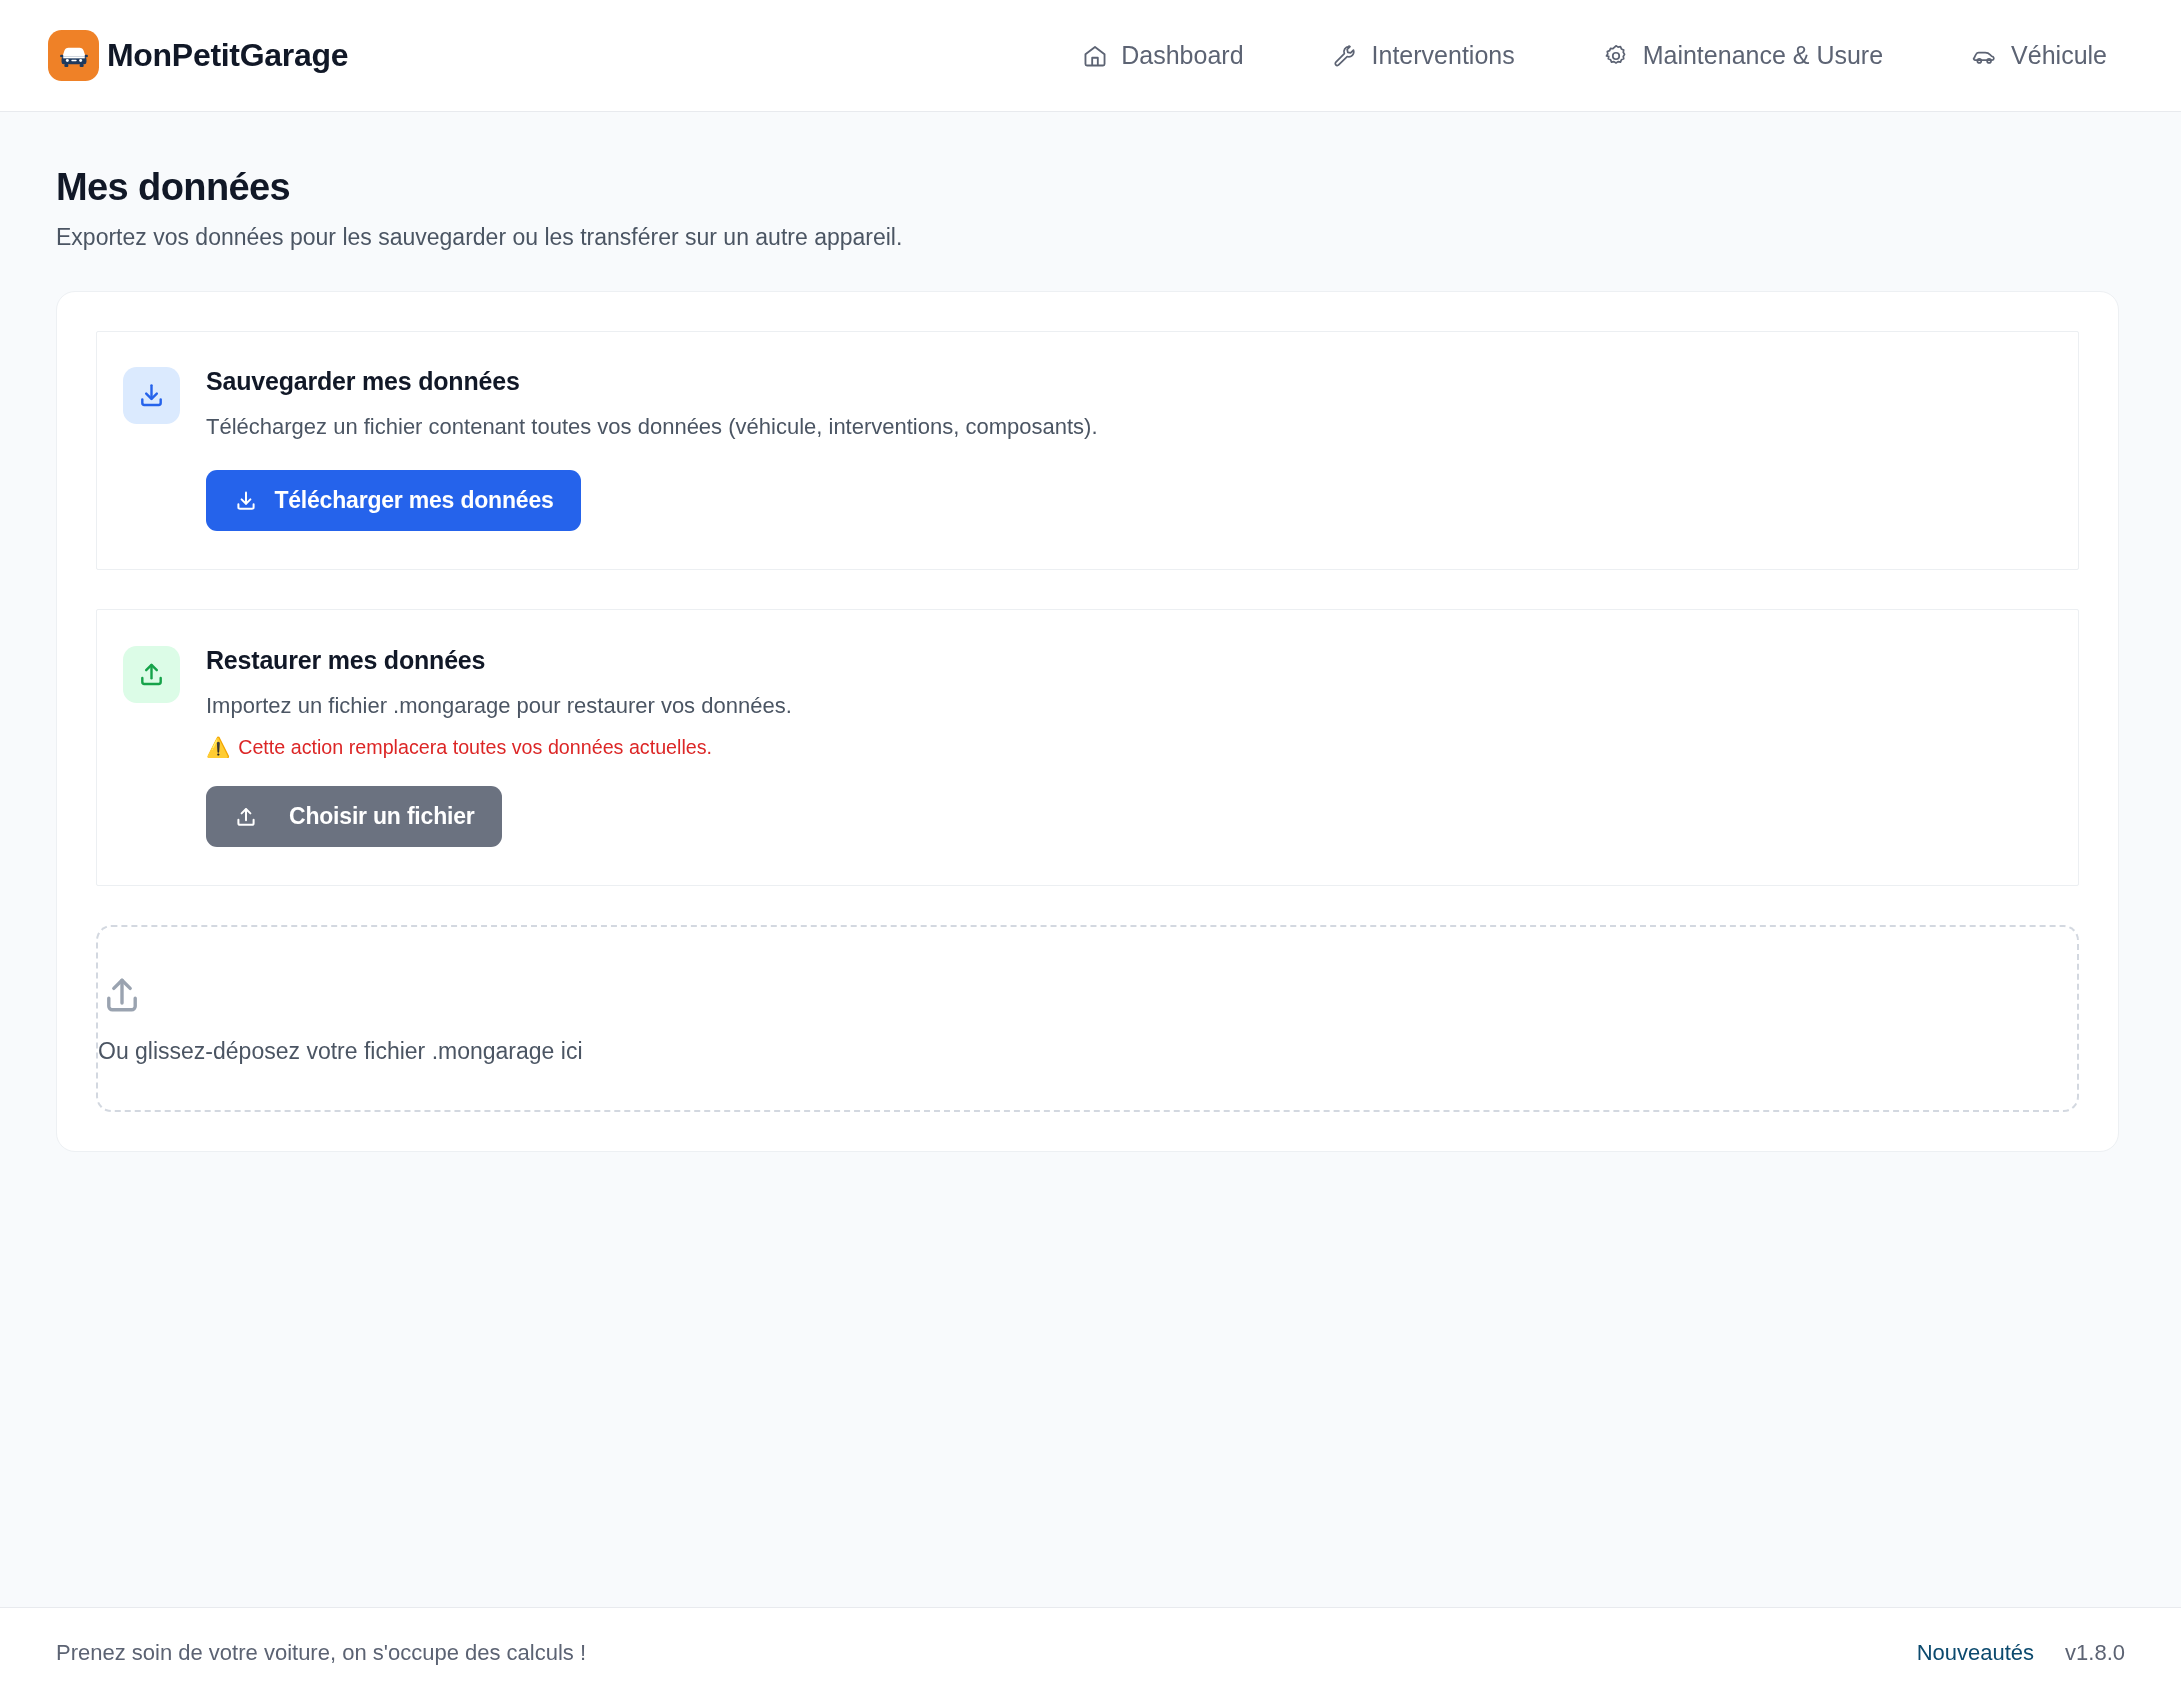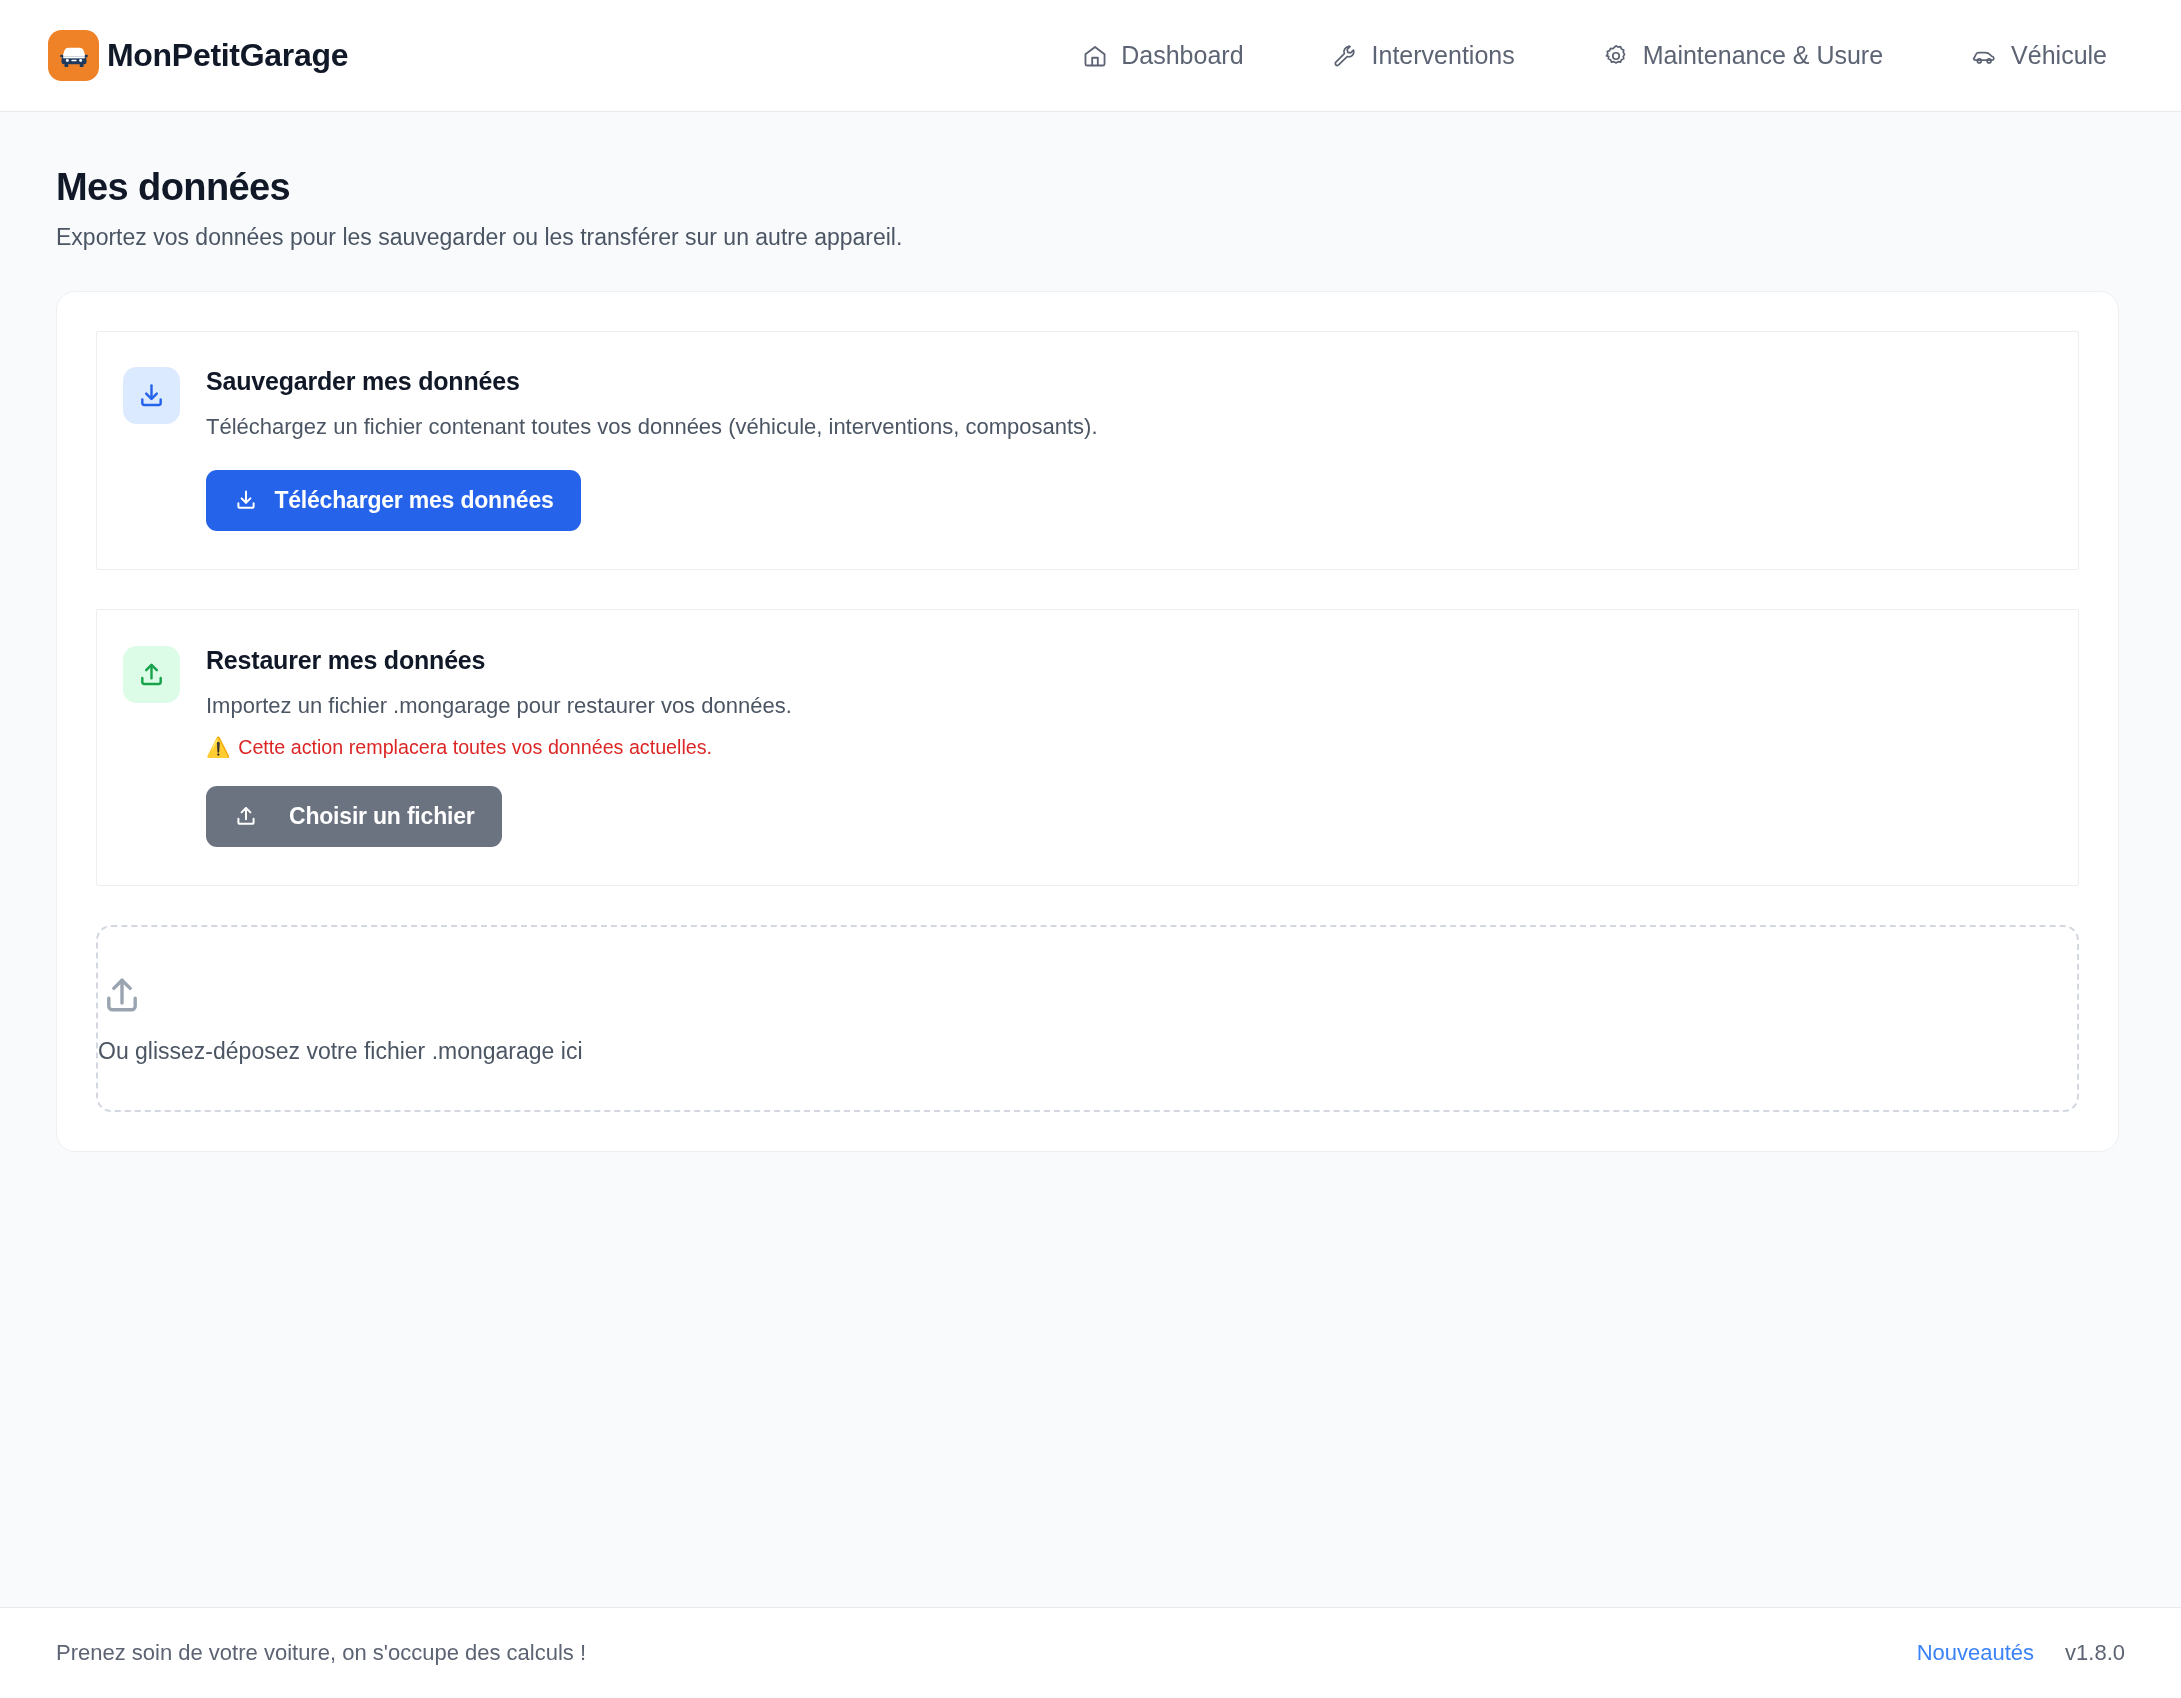--- a/index.html
+++ b/index.html
@@ -149,21 +149,21 @@
     color: #dc2626;
     margin-top: 17px;
     display: flex;
     align-items: center;
     gap: 7.7px;
   }
   .warn-emoji { font-size: 19.7px; line-height: 1; }
 
   .btn {
     display: inline-flex;
-    align-items: flex-start;
+    align-items: flex-end;
     gap: 15.4px;
     border: none;
     border-radius: 11px;
     color: #ffffff;
     font-size: 23px;
     font-weight: bold;
     font-family: "Liberation Sans", sans-serif;
     padding: 17px 27px;
     cursor: pointer;
     letter-spacing: -0.2px;
@@ -206,21 +206,21 @@
     color: #5c6373;
   }
   .footer-right {
     margin-left: auto;
     display: flex;
     align-items: center;
     gap: 31px;
   }
   .footer-link {
     font-size: 22px;
-    color: #3b82f6;
+    color: #0c4a6e;
     cursor: pointer;
     text-decoration: none;
   }
   .footer-version {
     font-size: 22px;
     color: #5c6373;
   }
 </style>
 </head>
 <body>

